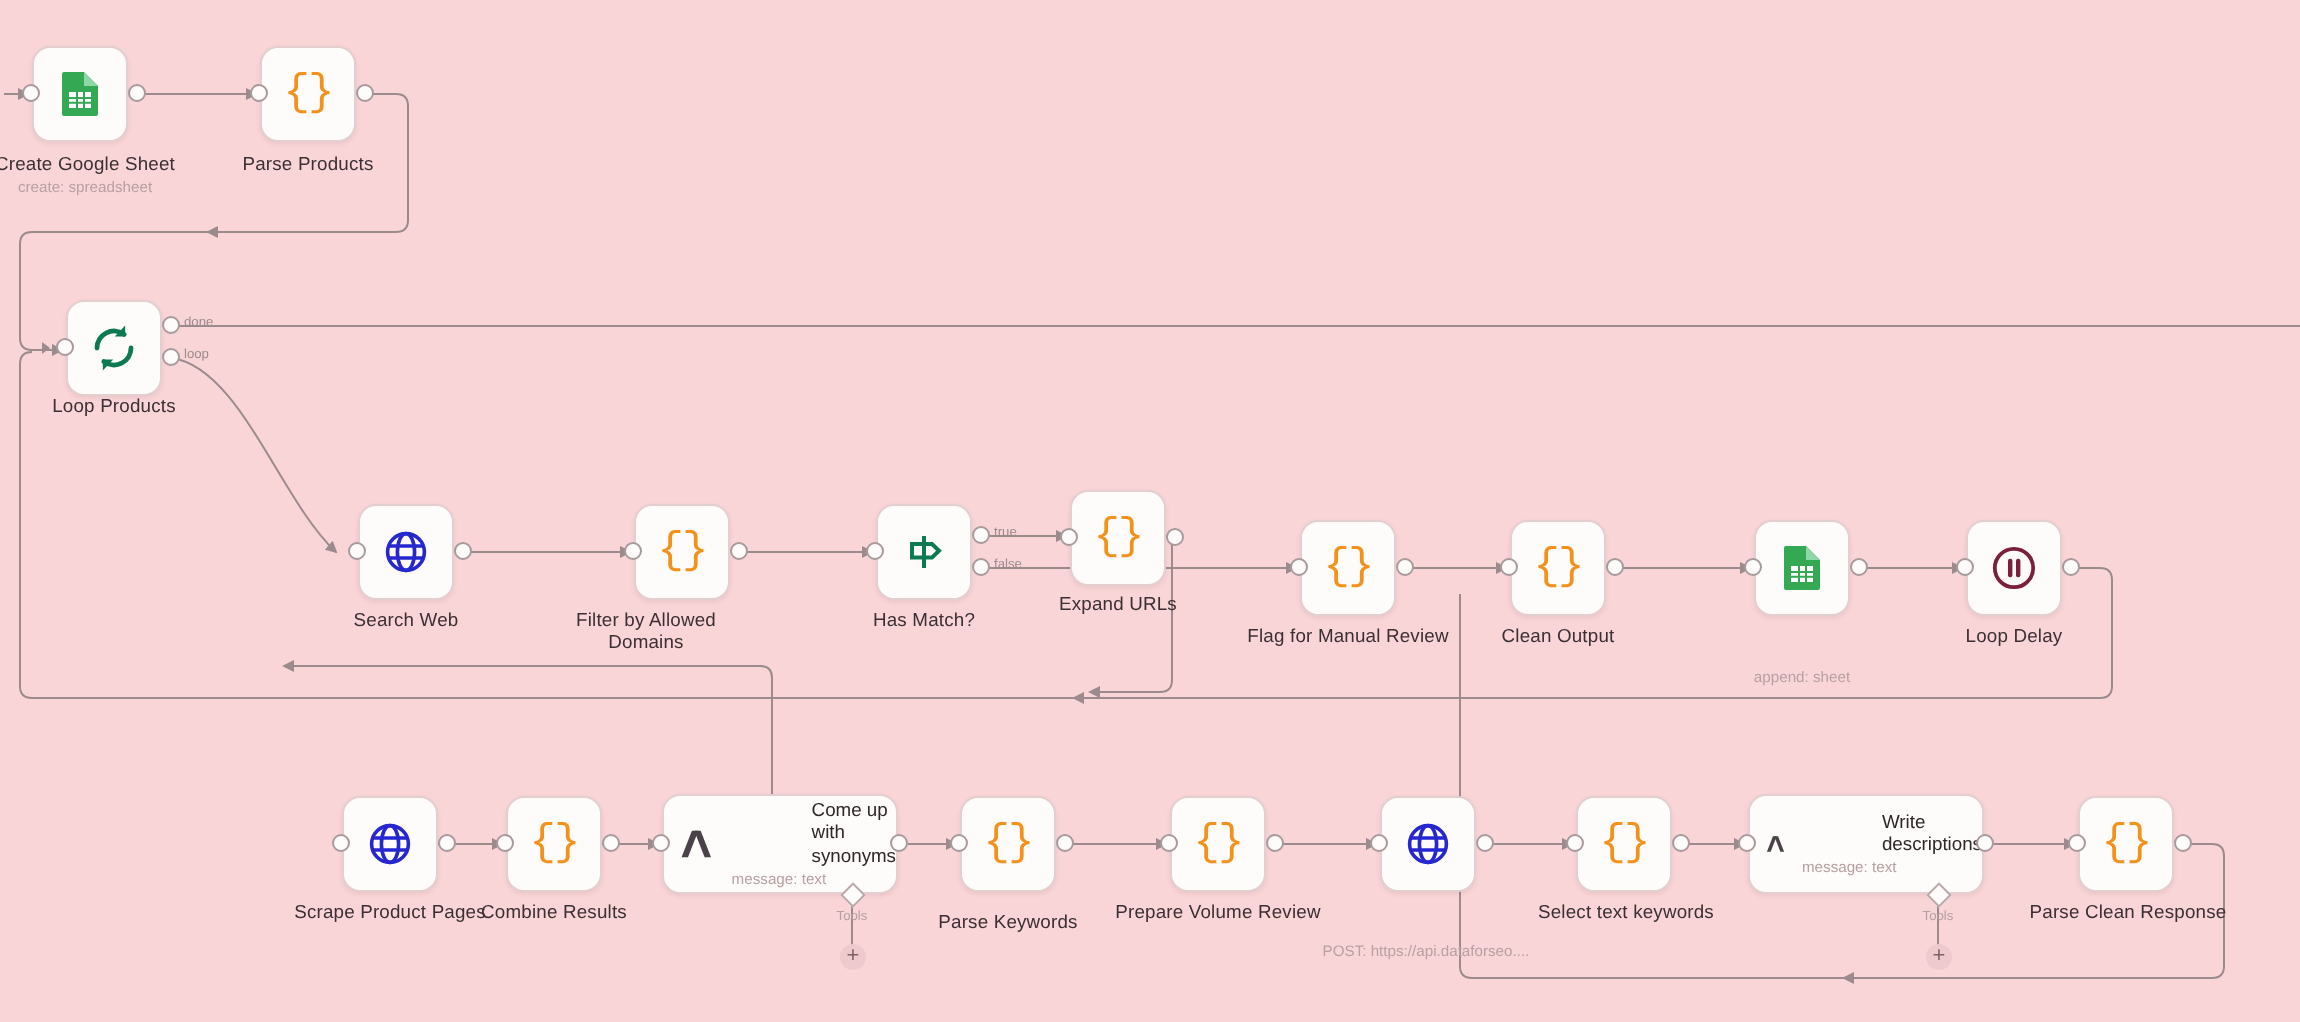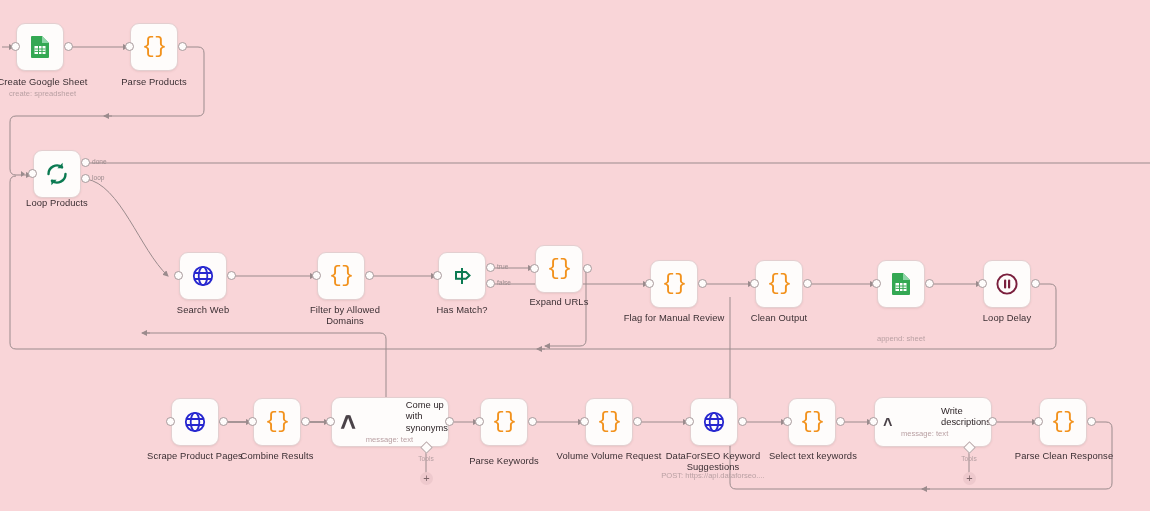--- a/index.html
+++ b/index.html
@@ -203,21 +203,21 @@
   </div>
   <div class="port" style="left:174px;top:271px;"></div>
   <div class="port" style="left:227px;top:271px;"></div>
   <div class="nlabel" style="left:143px;top:304px;width:120px;">Search Web</div>
 
   <div class="node sq" style="left:317px;top:252px;">
     <span class="braces">{}</span>
   </div>
   <div class="port" style="left:312px;top:271px;"></div>
   <div class="port" style="left:365px;top:271px;"></div>
-  <div class="nlabel" style="left:295px;top:304px;width:100px;text-align:center;">Filter by Allowed
+  <div class="nlabel" style="left:273px;top:304px;width:100px;text-align:center;">Filter by Allowed
 Domains</div>
 
   <div class="node sq" style="left:438px;top:252px;">
     <svg class="ic" width="24" height="24" viewBox="0 0 24 24">
       <g fill="none" stroke="#0b7a52" stroke-width="2">
         <path d="M12,4 v16"></path>
         <path d="M6,8 h10 l3.5,3.4 l-3.5,3.4 h-10 z"></path>
       </g>
     </svg>
   </div>
@@ -316,35 +316,33 @@
   </div>
   <div class="port" style="left:475px;top:417px;"></div>
   <div class="port" style="left:528px;top:417px;"></div>
   <div class="nlabel" style="left:454px;top:455px;width:100px;">Parse Keywords</div>
 
   <div class="node sq" style="left:585px;top:398px;">
     <span class="braces">{}</span>
   </div>
   <div class="port" style="left:580px;top:417px;"></div>
   <div class="port" style="left:633px;top:417px;"></div>
-  <div class="nlabel" style="left:549px;top:450px;width:120px;">Volume Volume Request</div>
+  <div class="nlabel" style="left:549px;top:450px;width:120px;">Prepare Volume Review</div>
 
   <div class="node sq" style="left:690px;top:398px;">
     <svg class="ic" width="24" height="24" viewBox="0 0 24 24">
       <g fill="none" stroke="#2727cf" stroke-width="1.8">
         <circle cx="12" cy="12" r="9.2"></circle>
         <ellipse cx="12" cy="12" rx="4.3" ry="9.2"></ellipse>
         <path d="M3.1,9 h17.8 M3.1,15 h17.8"></path>
       </g>
     </svg>
   </div>
   <div class="port" style="left:685px;top:417px;"></div>
   <div class="port" style="left:738px;top:417px;"></div>
-  <div class="nlabel" style="left:655px;top:450px;width:116px;">DataForSEO Keyword
-Suggestions</div>
   <div class="nsub" style="left:650px;top:471px;width:126px;">POST: https://api.dataforseo....</div>
 
   <div class="node sq" style="left:788px;top:398px;">
     <span class="braces">{}</span>
   </div>
   <div class="port" style="left:783px;top:417px;"></div>
   <div class="port" style="left:836px;top:417px;"></div>
   <div class="nlabel" style="left:757px;top:450px;width:112px;">Select text keywords</div>
 
   <div class="node wide" style="left:874px;top:397px;">

